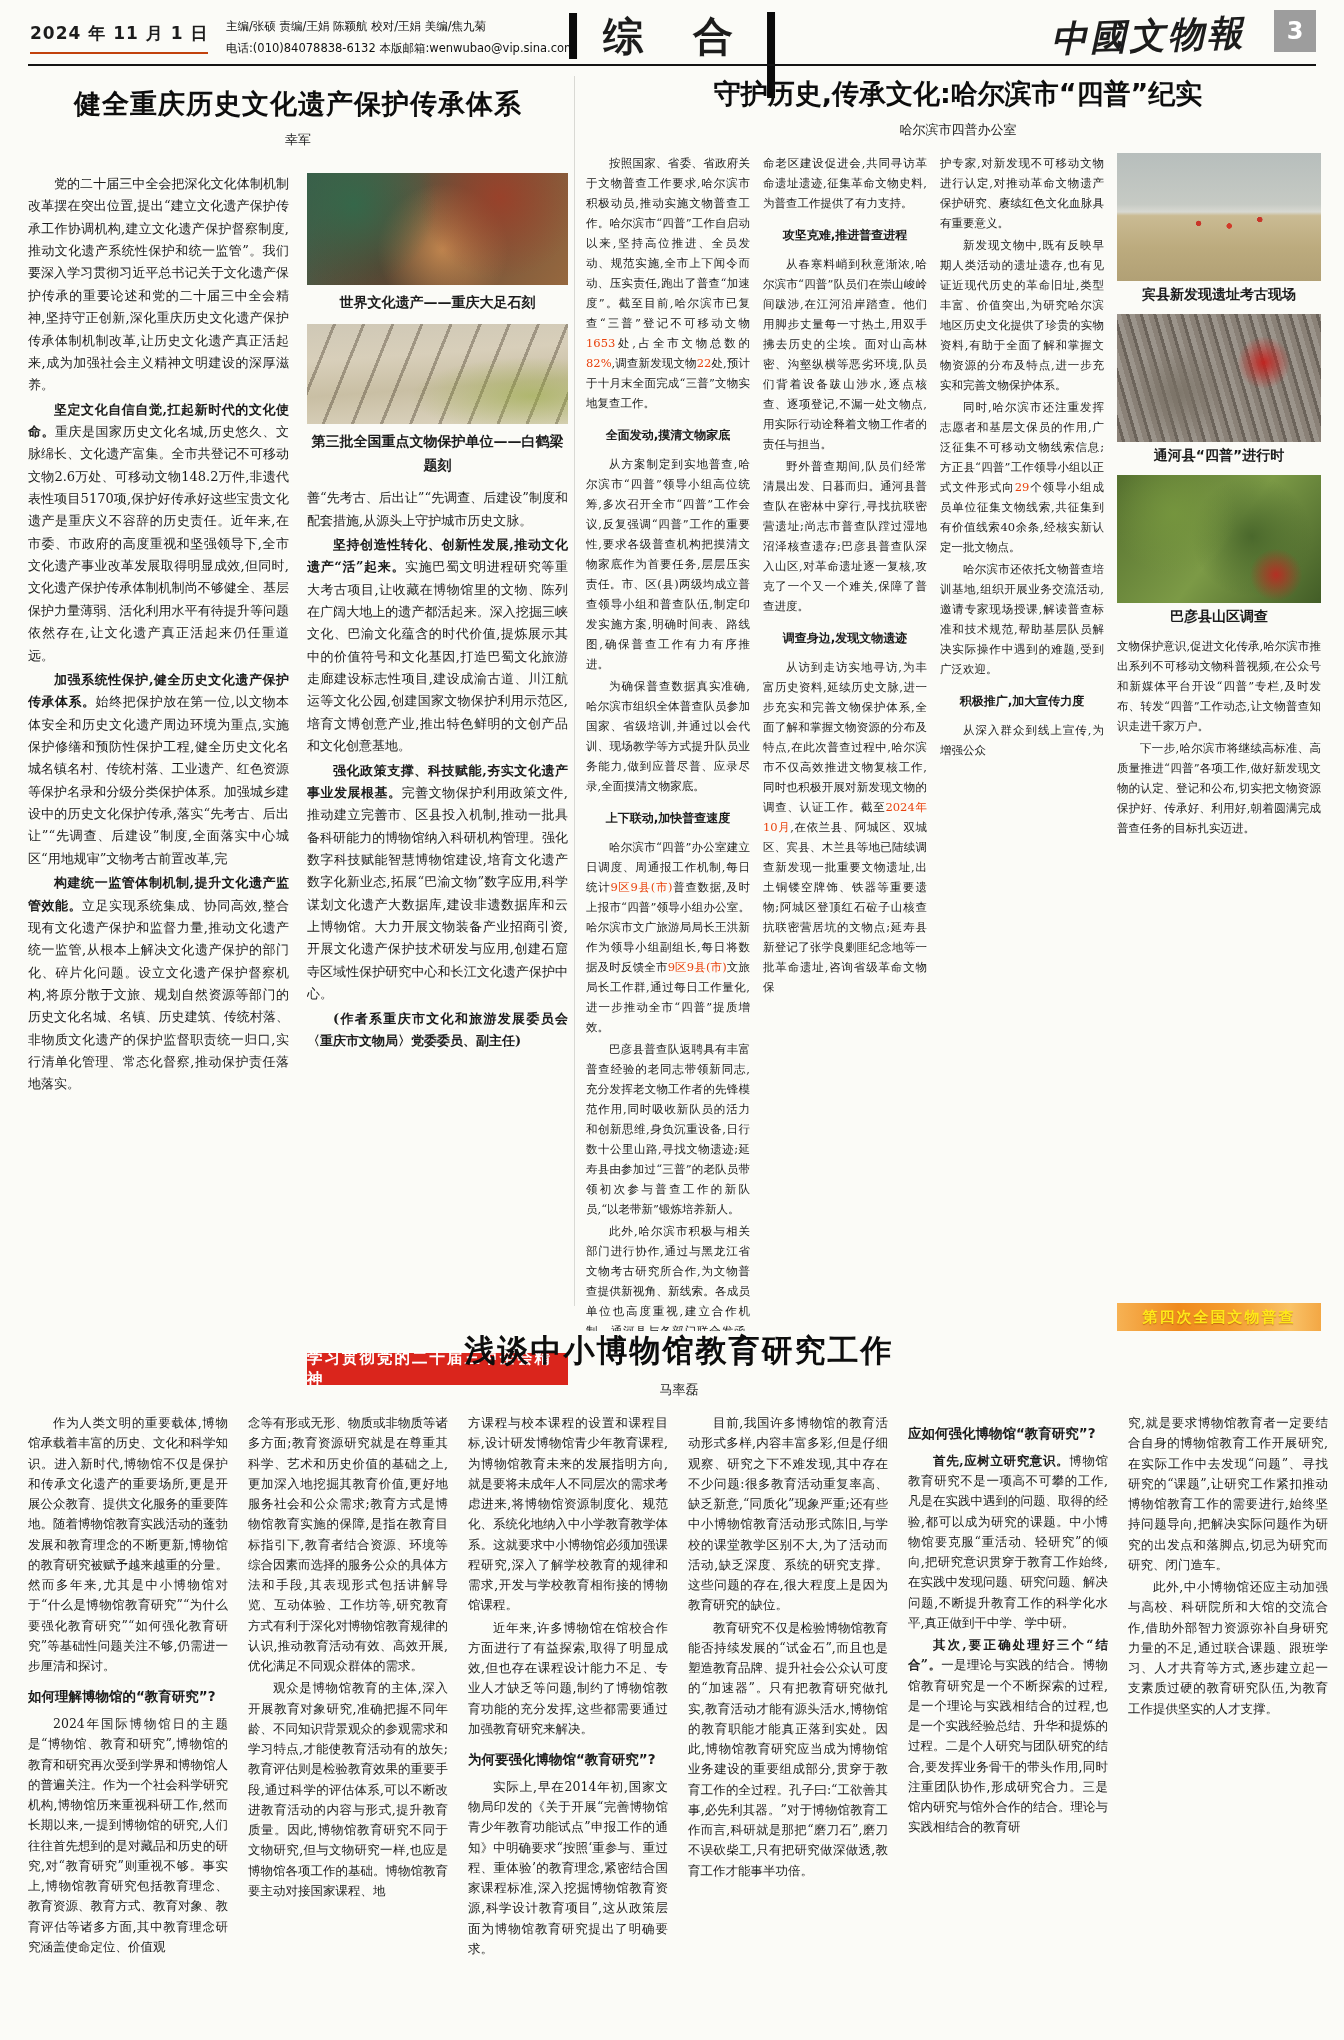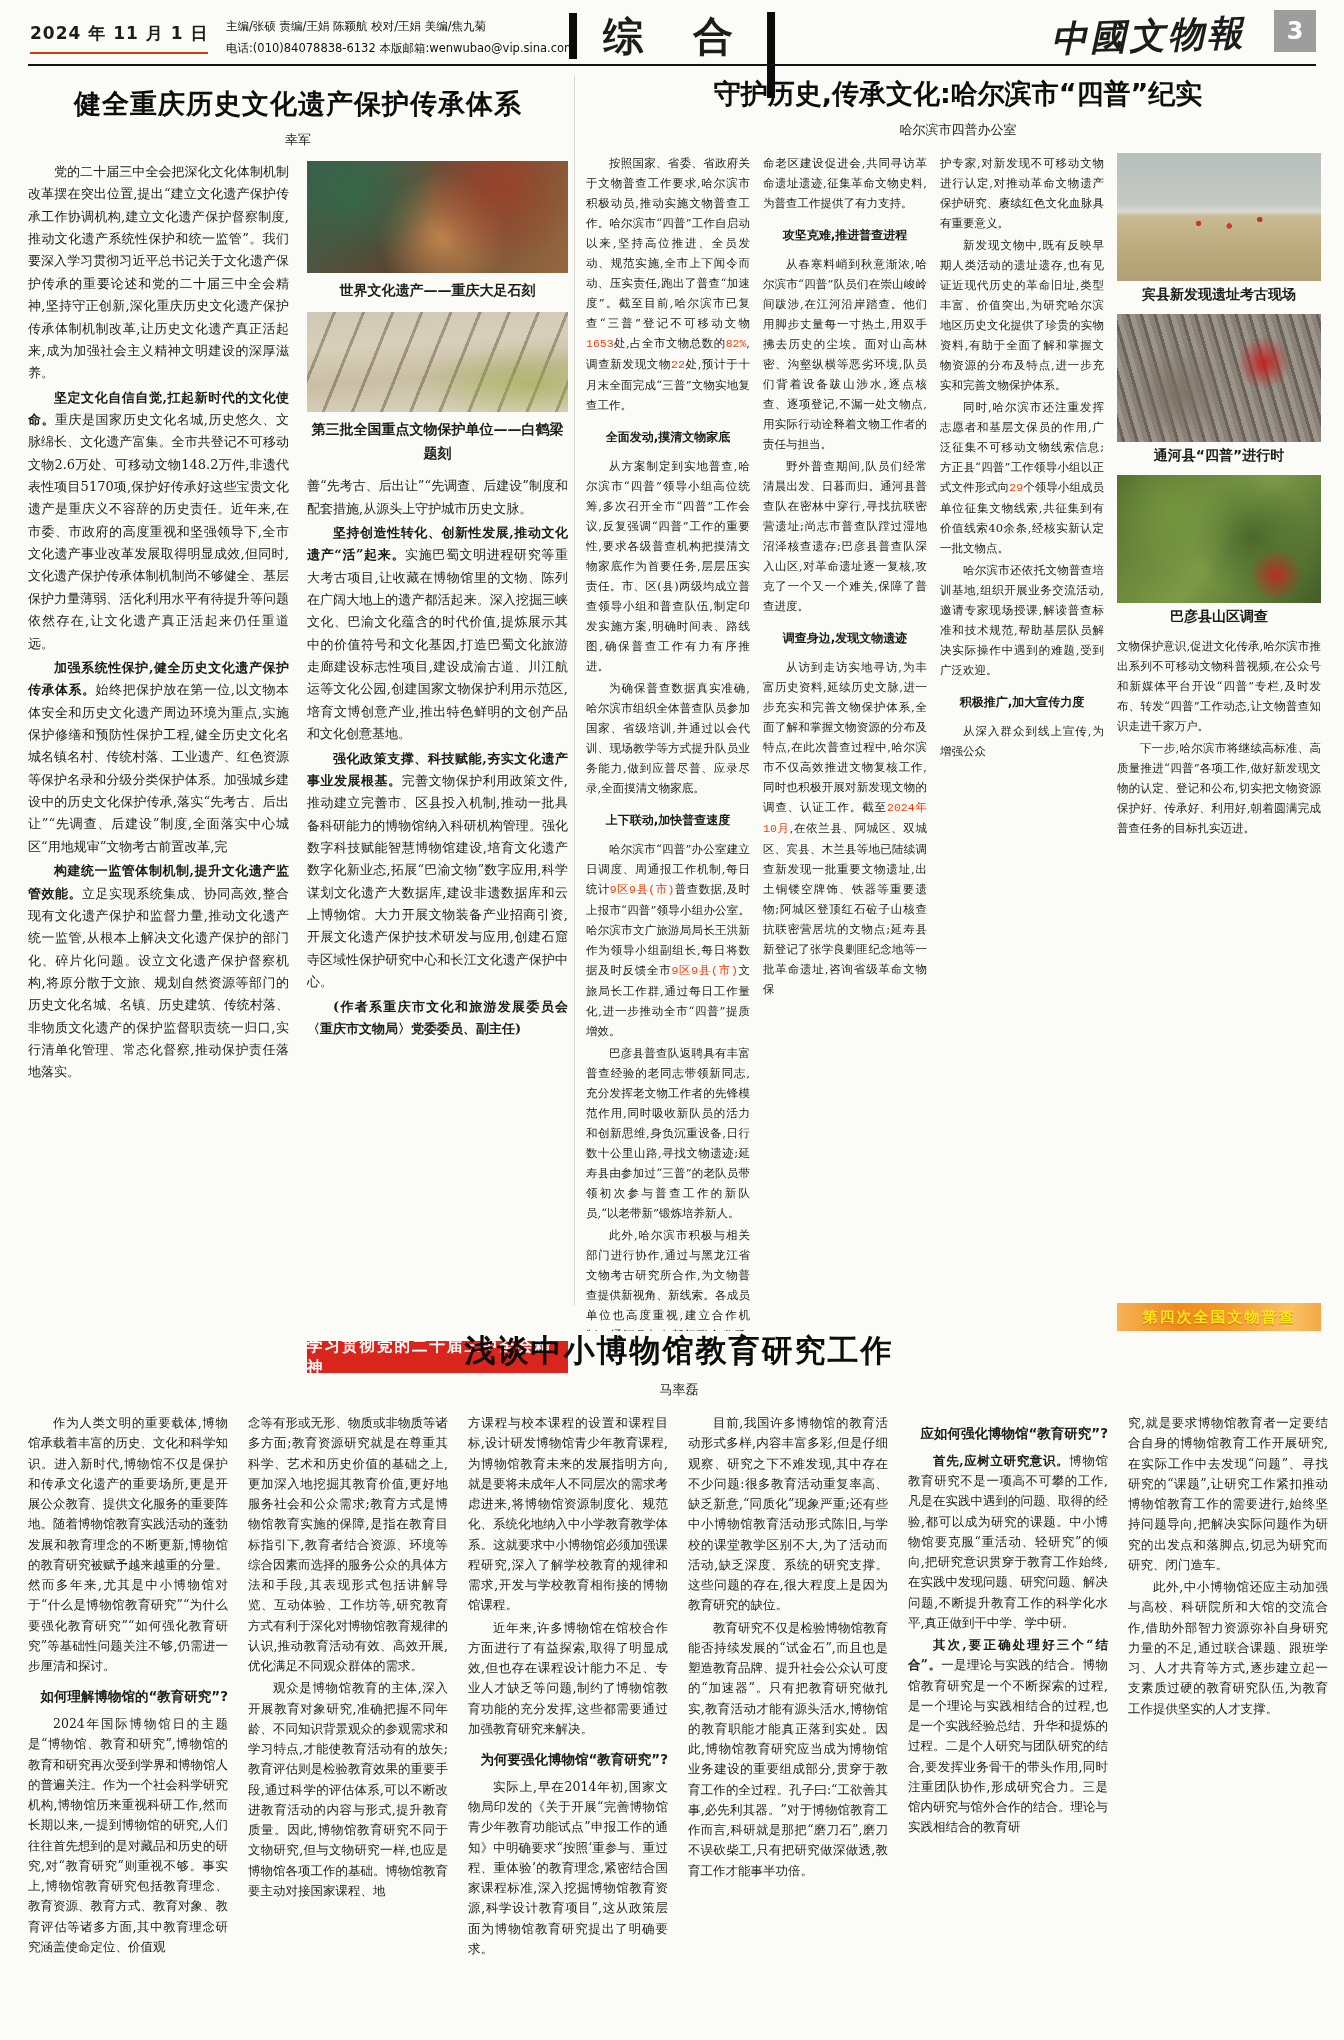--- a/index.html
+++ b/index.html
@@ -29,28 +29,28 @@
   .hdr-page { position:absolute; right:0; top:2px; width:42px; height:42px; background:#9d9d9d;
               color:#fff; font:bold 24px "DejaVu Sans","Liberation Sans",sans-serif;
               display:flex; align-items:center; justify-content:center; }
   .hdr-line { position:absolute; left:28px; right:28px; top:64px; height:2px; background:#141414; }
   .vdiv { position:absolute; left:574px; top:76px; width:1px; height:1230px; background:#d9d9d4; }
 
   
   .headline { text-align:center; font-family:"DejaVu Sans","Liberation Sans",sans-serif;
               font-weight:bold; color:#0d0d0d; }
   .author { text-align:center; font-size:13px; margin-top:9px; }
-  .cols { display:flex; margin-top:12px; }
+  .cols { display:flex; margin-top:24px; }
   .para { text-indent:2em; text-align:justify; margin-bottom:2px; }
   .para.cont { text-indent:0; }
   .para.attr { font-weight:bold; }
   .para b { font-weight:bold; }
   .sub { text-align:center; font-weight:bold; margin:12px 0 8px;
          font-family:"DejaVu Sans","Liberation Sans",sans-serif; }
-  .num { color:#e8420c;font-family:Liberation Mono, monospace; }
+  .num { color:#e8420c; }
   .fig { margin-bottom:10px; }
   .ph { width:100%; }
   .cap { font-size:14px; font-weight:bold; text-align:center; margin-top:5px;
          font-family:"DejaVu Sans","Liberation Sans",sans-serif; }
 
   
   .art-cq { position:absolute; left:28px; top:70px; width:540px; }
   .art-cq .headline { font-size:27px; margin-top:16px; letter-spacing:1px; }
   .art-cq .cols { gap:18px; }
   .cq-col { width:261px; height:1212px; overflow:hidden; font-size:13px; line-height:1.72; }
@@ -97,21 +97,21 @@
       font:bold 15px "DejaVu Sans","Liberation Sans",sans-serif; letter-spacing:2px;
       display:flex; align-items:center; justify-content:center;
       background:linear-gradient(90deg,#f6b254,#ef8a1d 30%,#f49c2e 55%,#f9c267 85%,#f3a744);
       text-shadow:0 1px 1px rgba(160,80,0,.6); }
 
   
   .art-ms { position:absolute; left:28px; top:1312px; width:1302px; }
   .art-ms .headline { font-size:31px; margin-top:18px; letter-spacing:2px; }
   .art-ms .cols { gap:20px; margin-top:14px; }
   .ms-col { width:200px; height:612px; overflow:hidden; font-size:12.5px; line-height:1.62; }
-  .ms-col .sub { text-align:right; font-size:13.5px; margin:10px 0 6px; }
+  .ms-col .sub { text-align:left; font-size:13.5px; margin:10px 0 6px; }
 </style>
 </head>
 <body>
 
 <div class="page">
 
   <div class="hdr">
     <div class="hdr-date">2024 年 11 月 1 日</div>
     <div class="hdr-ed">
       <div>主编/张硕  责编/王娟 陈颖航  校对/王娟  美编/焦九菊</div>

